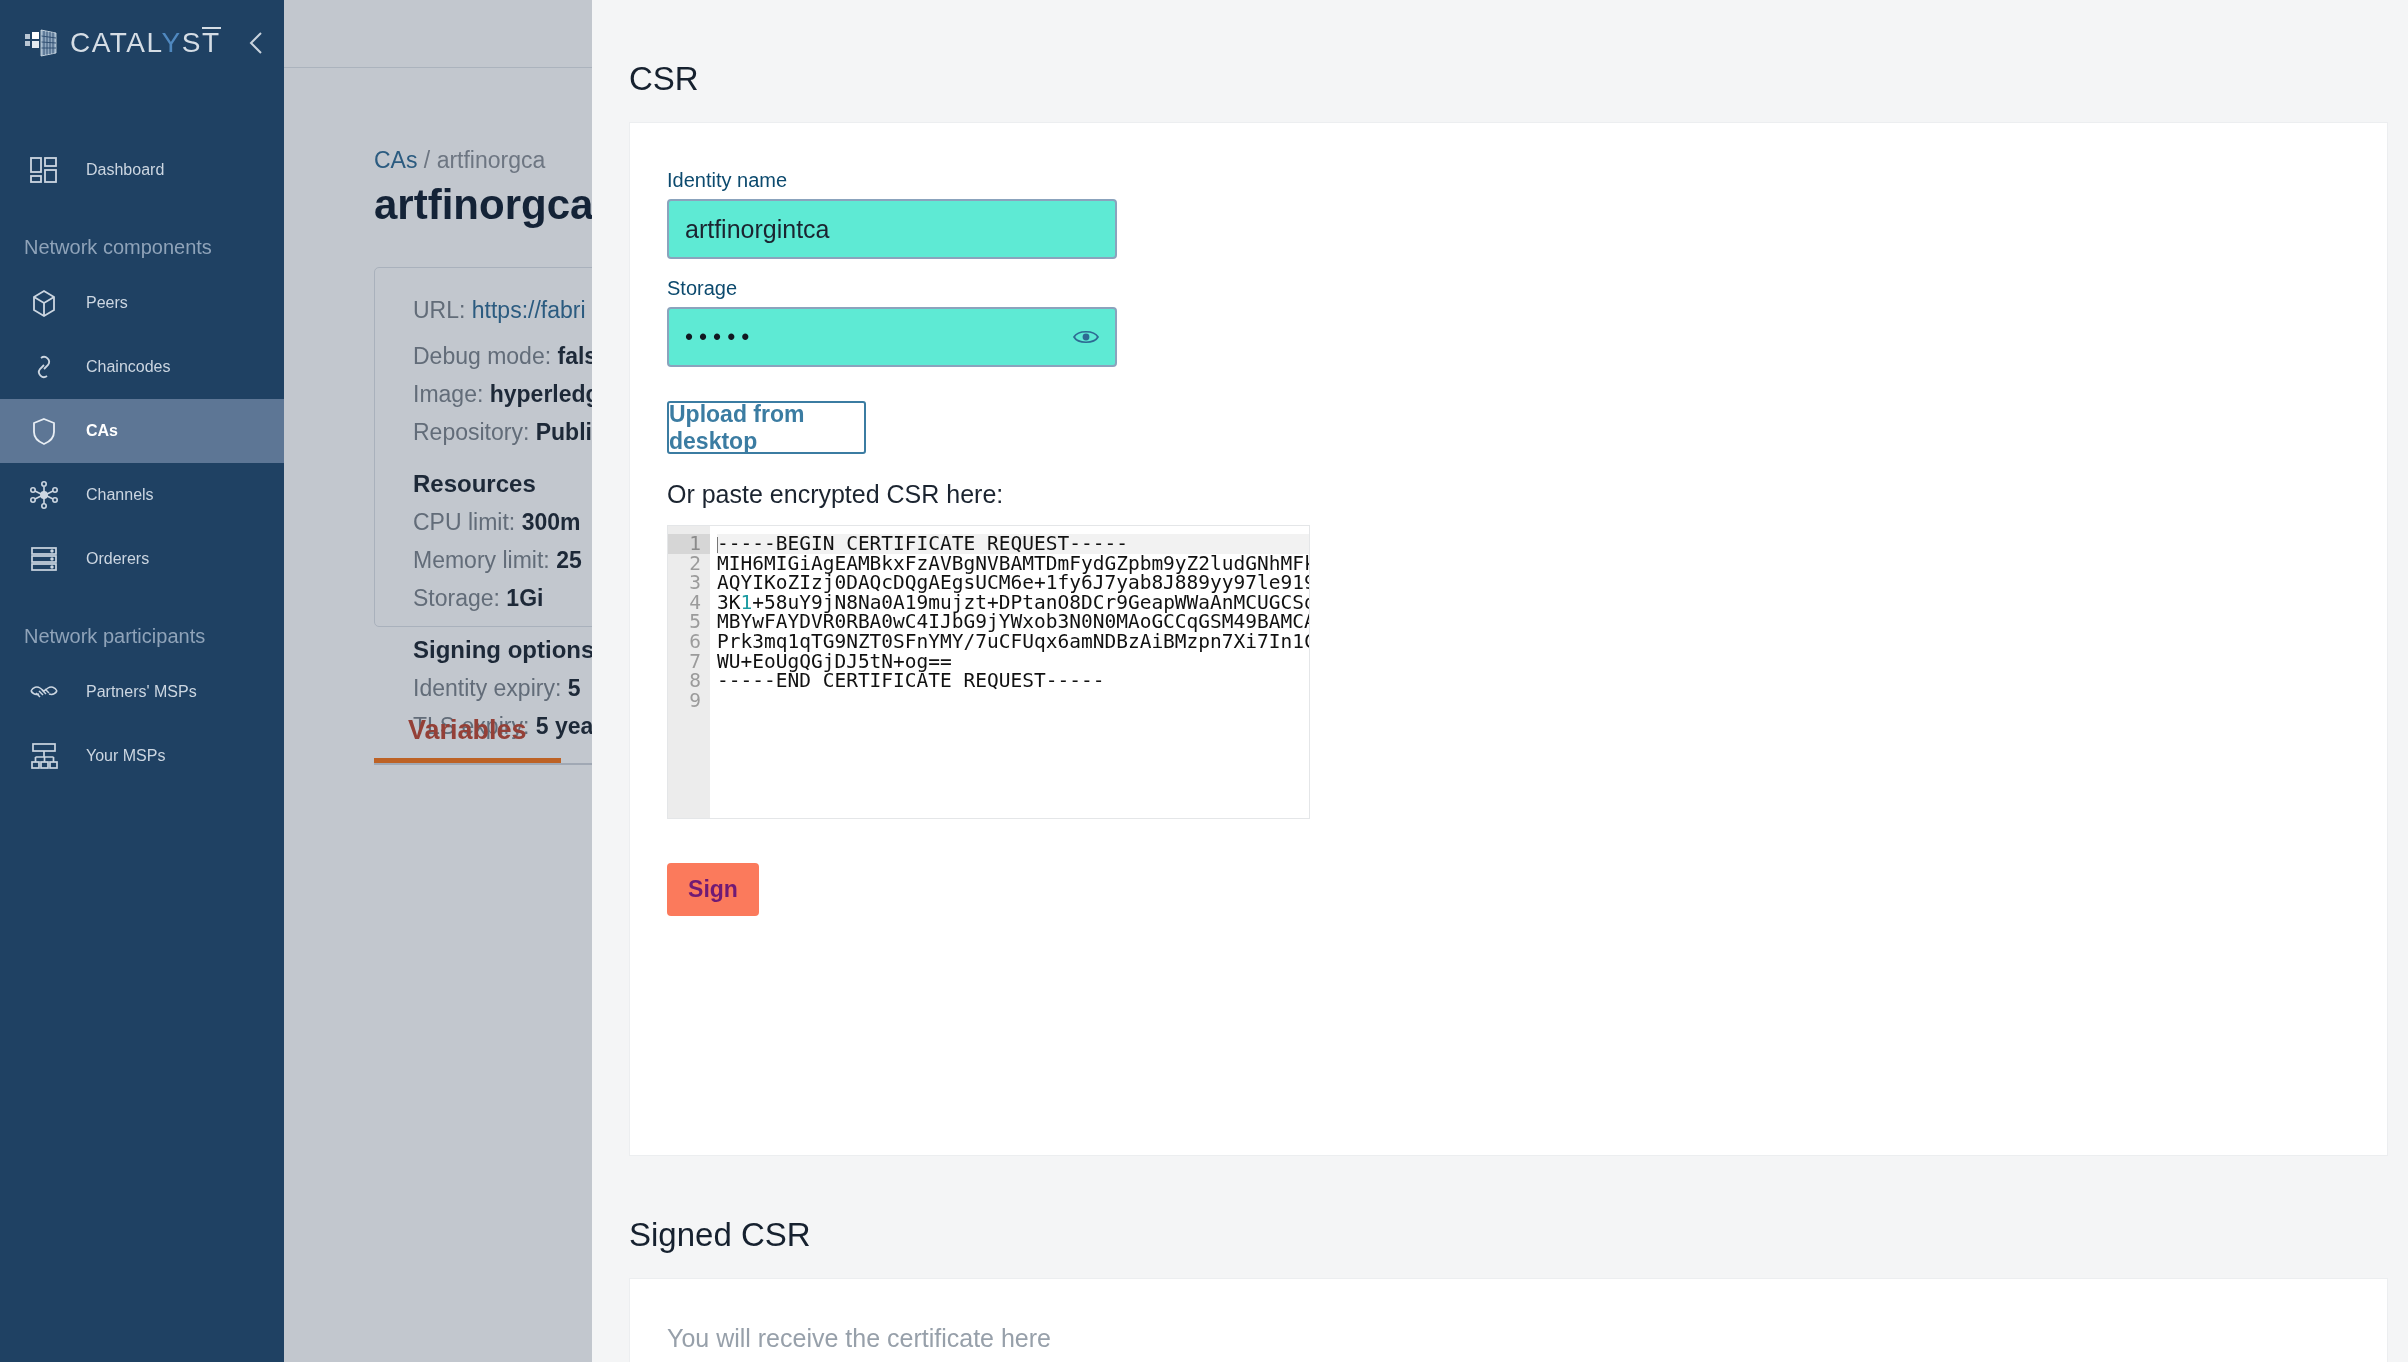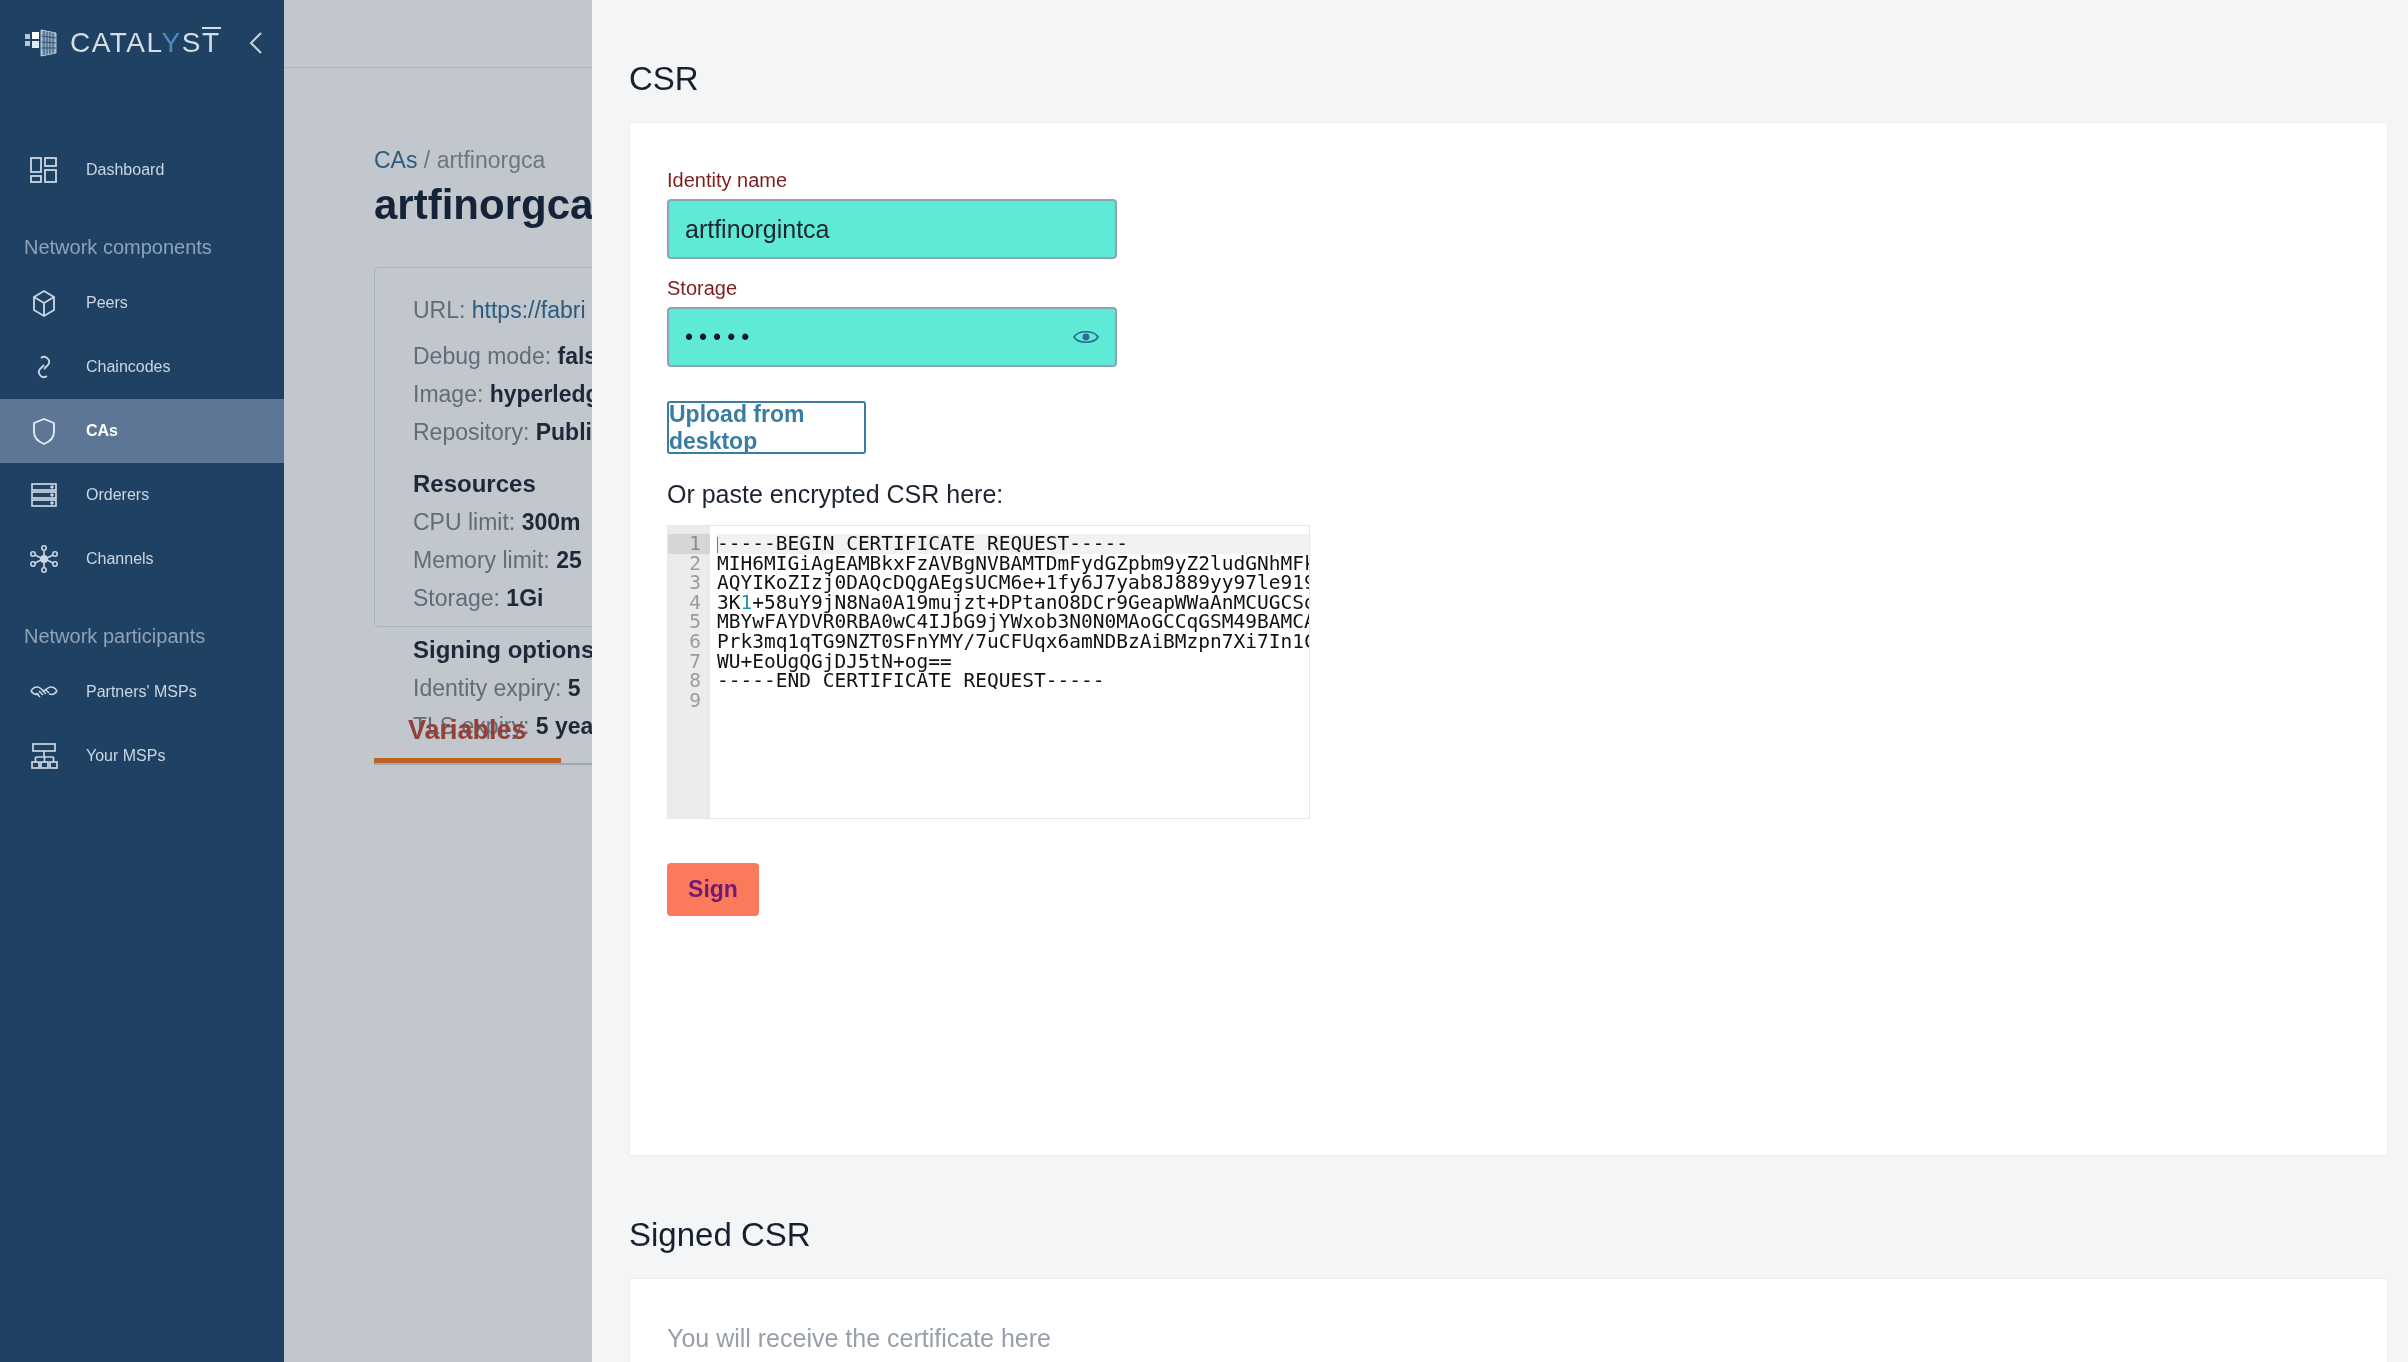--- a/index.html
+++ b/index.html
@@ -131,21 +131,21 @@
   }
   .white-card {
     background: #ffffff;
     margin: 24px 0 0 37px;
     width: 1759px;
     border: 1px solid #eceef0;
   }
   #csr-card { padding: 46px 0 50px 0; height: 1034px; }
 
   .field-label {
-    font-size: 20px; color: #7f1d1d;
+    font-size: 20px; color: #0c4a6e;
     margin-left: 37px; margin-bottom: 7px;
   }
   .text-input {
     margin-left: 37px;
     width: 450px; height: 60px;
     border: 2px solid #8ba3bd; border-radius: 4px;
     background: #5eead4;
     display: flex; align-items: center;
     padding: 0 16px;
     font-size: 25px; color: #1b2430;
@@ -285,46 +285,46 @@
       <span class="nav-icon">
         <svg viewBox="0 0 32 32" width="32" height="32" fill="none" stroke="#e8eef4" stroke-width="1.8">
           <path d="M16 4 L26 8 L26 17 C26 23 21 27 16 29 C11 27 6 23 6 17 L6 8 Z"></path>
         </svg>
       </span>
       <span>CAs</span>
     </div>
 
     <div class="nav-item">
       <span class="nav-icon">
-        <svg viewBox="0 0 32 32" width="32" height="32" fill="none" stroke="#ccd6e1" stroke-width="1.7">
-          <rect x="4" y="5" width="24" height="6"></rect>
-          <rect x="4" y="13" width="24" height="6"></rect>
-          <rect x="4" y="21" width="24" height="6"></rect>
-          <circle cx="24" cy="8" r="0.9" fill="#ccd6e1"></circle>
-          <circle cx="24" cy="16" r="0.9" fill="#ccd6e1"></circle>
-          <circle cx="24" cy="24" r="0.9" fill="#ccd6e1"></circle>
-        </svg>
-      </span>
-      <span>Orderers</span>
-    </div>
-
-    <div class="nav-item">
-      <span class="nav-icon">
         <svg viewBox="0 0 32 32" width="32" height="32" fill="none" stroke="#ccd6e1" stroke-width="1.6">
           <circle cx="16" cy="16" r="3.2" fill="#ccd6e1"></circle>
           <circle cx="5" cy="11" r="2.2"></circle>
             <circle cx="5" cy="21" r="2.2"></circle>
           <circle cx="16" cy="5" r="2.2"></circle>
             <circle cx="16" cy="27" r="2.2"></circle>
           <circle cx="27" cy="11" r="2.2"></circle>
             <circle cx="27" cy="21" r="2.2"></circle>
           <path d="M7 12 L13 15 M7 20 L13 17 M16 8 L16 13 M16 19 L16 25 M25 12 L19 15 M25 20 L19 17"></path>
         </svg>
       </span>
       <span>Channels</span>
+    </div>
+
+    <div class="nav-item">
+      <span class="nav-icon">
+        <svg viewBox="0 0 32 32" width="32" height="32" fill="none" stroke="#ccd6e1" stroke-width="1.7">
+          <rect x="4" y="5" width="24" height="6"></rect>
+          <rect x="4" y="13" width="24" height="6"></rect>
+          <rect x="4" y="21" width="24" height="6"></rect>
+          <circle cx="24" cy="8" r="0.9" fill="#ccd6e1"></circle>
+          <circle cx="24" cy="16" r="0.9" fill="#ccd6e1"></circle>
+          <circle cx="24" cy="24" r="0.9" fill="#ccd6e1"></circle>
+        </svg>
+      </span>
+      <span>Orderers</span>
     </div>
 
     <div class="nav-section-label">Network participants</div>
 
     <div class="nav-item">
       <span class="nav-icon">
         <svg viewBox="0 0 32 32" width="32" height="32" fill="none" stroke="#ccd6e1" stroke-width="1.5">
           <path d="M3 15 C5 11 9 10 12 12 L16 15 L20 12 C23 10 27 11 29 15"></path>
           <path d="M8 17 L12 21 M11 15 L15 19 M14 14 L18 18 M17 13 L21 17"></path>
           <path d="M3 15 C5 18 8 19 11 18 M29 15 C27 18 24 19 21 18"></path>

